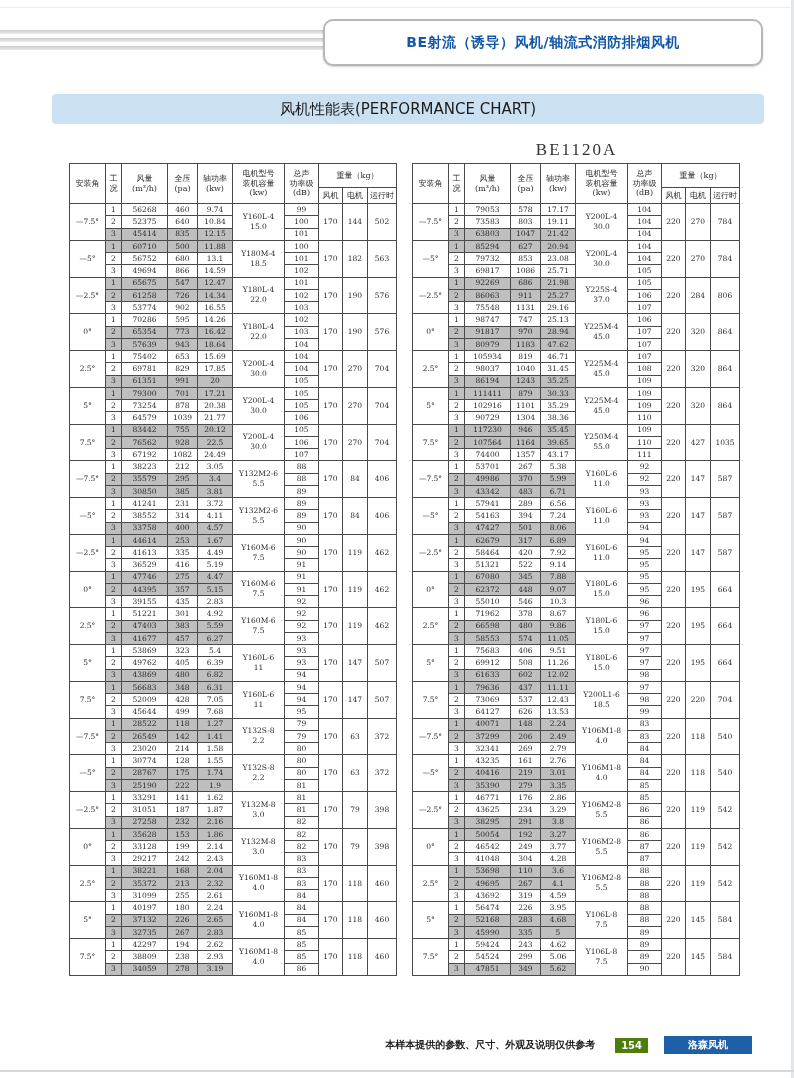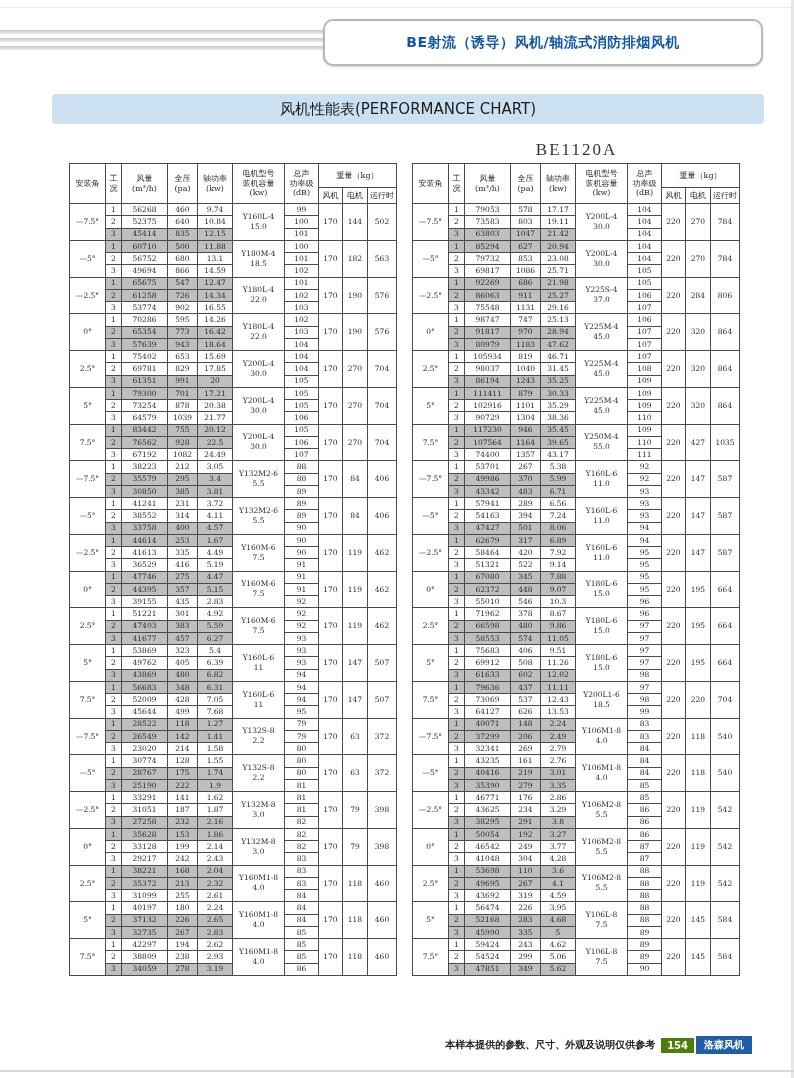--- a/index.html
+++ b/index.html
@@ -38,26 +38,26 @@
   .perf-table thead th{font-size:8px;font-weight:normal;line-height:1.2;background:#fff;}
   .perf-table thead tr.hr1{height:24px;}
   .perf-table thead tr.hr2{height:16px;}
   .perf-table tbody tr{height:12.25px;}
   .perf-table tbody td{font-size:7.5px;line-height:1;}
   .perf-table td.shaded{background:#bfbfbf;}
   .perf-table td.motor-cell{font-size:7.5px;line-height:1.35;margin-left:36px;}
   .hline{display:block;}
 
   
-  .footer{position:absolute;top:1036px;right:42px;display:flex;align-items:center;gap:0;}
+  .footer{position:absolute;top:1036px;right:42px;display:flex;align-items:center;gap:14px;}
   .footer-note{font-family:"DejaVu Sans",sans-serif;font-weight:bold;font-size:10px;color:#222;margin-right:6px;}
   .footer-page{background:#4d7c0f;color:#fff;font-family:"DejaVu Sans",sans-serif;font-weight:bold;
                font-size:10px;padding:2px 6px;}
   .footer-brand{background:#1f5fa8;color:#fff;font-family:"DejaVu Sans",sans-serif;font-weight:bold;
-                font-size:10px;padding:2px 8px;margin-left:2px;}
+                font-size:10px;padding:2px 24px;margin-left:2px;}
 </style>
 </head>
 <body>
 
 <div class="page">
   <div class="page-top-edge"></div>
   <div class="page-right-edge"></div>
 
   <div class="stripe" style="top:30px"></div>
   <div class="stripe" style="top:38px"></div>

